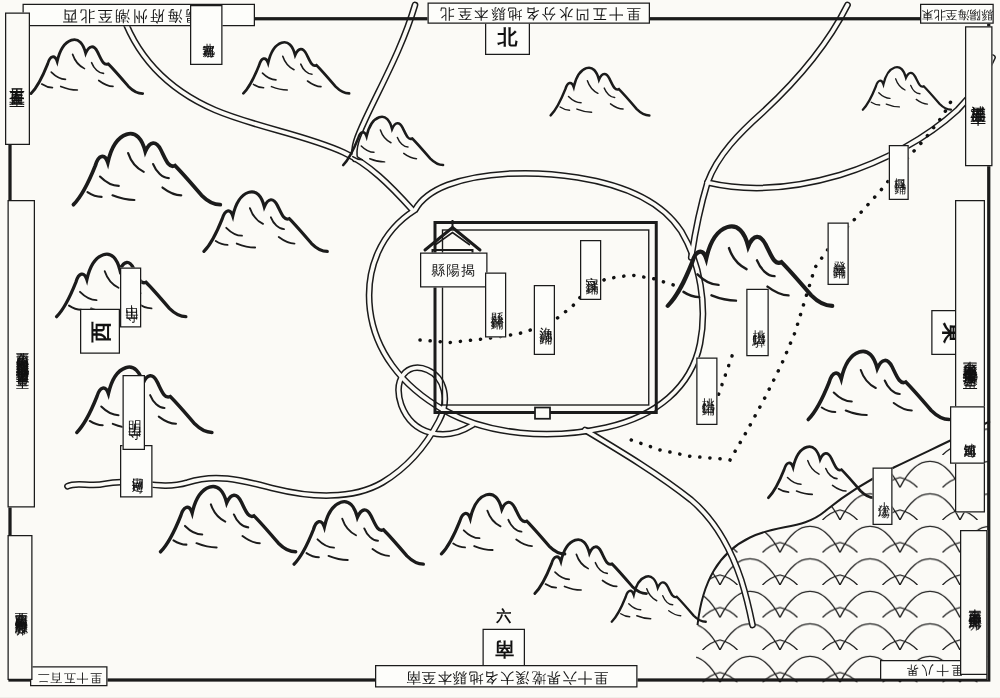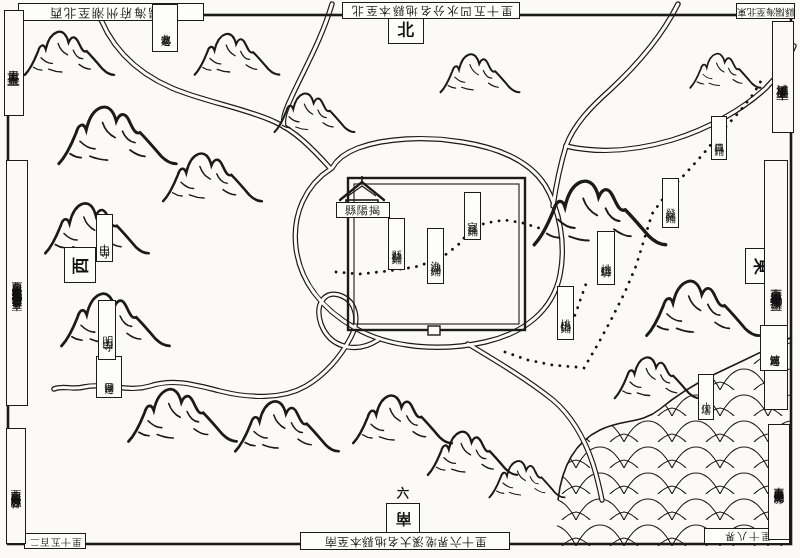--- a/index.html
+++ b/index.html
@@ -198,21 +198,21 @@
 <div class="vnote" style="left:6px;top:160px;width:22px;height:246px;font-size:10.5px;">西至惠州府海豐縣地名楊梅塘平嶺界二百五十里</div>
 <div class="vnote" style="left:6px;top:428px;width:20px;height:116px;font-size:10.5px;">西南至惠州府海豐縣界</div>
 <div class="vnote" style="left:772px;top:21px;width:22px;height:112px;font-size:12.5px;">浦橋界五十里</div>
 <div class="vnote" style="left:764px;top:160px;width:24px;height:250px;font-size:12px;">東至本縣地名半埕溪界一百里</div>
 <div class="vnote" style="left:768px;top:424px;width:22px;height:116px;font-size:10.5px;">東南至本縣鮀浦司界</div>
 
 <div class="vcart" style="left:152px;top:4px;width:26px;height:48px;font-size:10px;letter-spacing:1px;">北寨巡司</div>
 <div class="vcart" style="left:760px;top:325px;width:28px;height:46px;font-size:10px;letter-spacing:1px;">鮀浦巡司</div>
 <div class="vcart" style="left:96px;top:356px;width:26px;height:42px;font-size:9.5px;letter-spacing:1px;">湖口巡司</div>
 
-<div class="hcart" style="left:336px;top:202px;width:54px;height:16px;font-size:11px;letter-spacing:1px;">縣陽揭</div>
+<div class="hcart" style="left:336px;top:202px;width:54px;height:28px;font-size:11px;letter-spacing:1px;">縣陽揭</div>
 <div class="vcart" style="left:388px;top:218px;width:17px;height:52px;font-size:10.5px;">縣前鋪</div>
 <div class="vcart" style="left:427px;top:228px;width:17px;height:56px;font-size:10.5px;">漁湖鋪</div>
 <div class="vcart" style="left:464px;top:192px;width:17px;height:48px;font-size:10.5px;">官溪鋪</div>
 <div class="vcart" style="left:597px;top:231px;width:18px;height:54px;font-size:10.5px;">桃山驛</div>
 <div class="vcart" style="left:557px;top:286px;width:17px;height:54px;font-size:10.5px;">桃山鋪</div>
 <div class="vcart" style="left:662px;top:178px;width:17px;height:50px;font-size:10.5px;">登崗鋪</div>
 <div class="vcart" style="left:711px;top:116px;width:16px;height:44px;font-size:9.5px;">楓口鋪</div>
 <div class="vcart" style="left:698px;top:374px;width:16px;height:46px;font-size:9.5px;">小江塲</div>
 
 <div class="vcart" style="left:96px;top:214px;width:17px;height:48px;font-size:10.5px;">中山寺</div>

